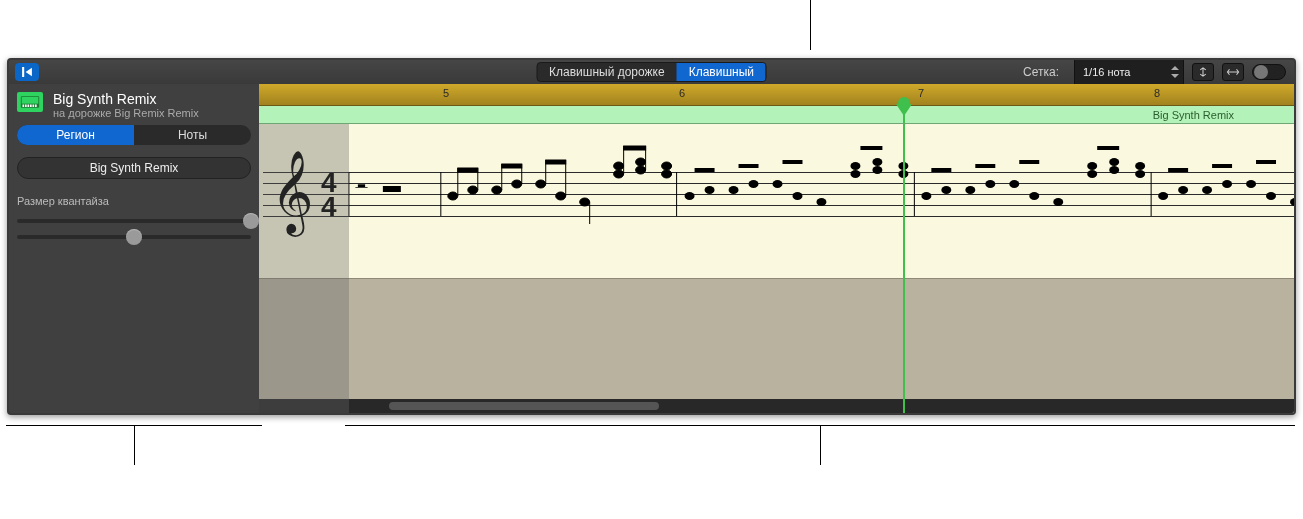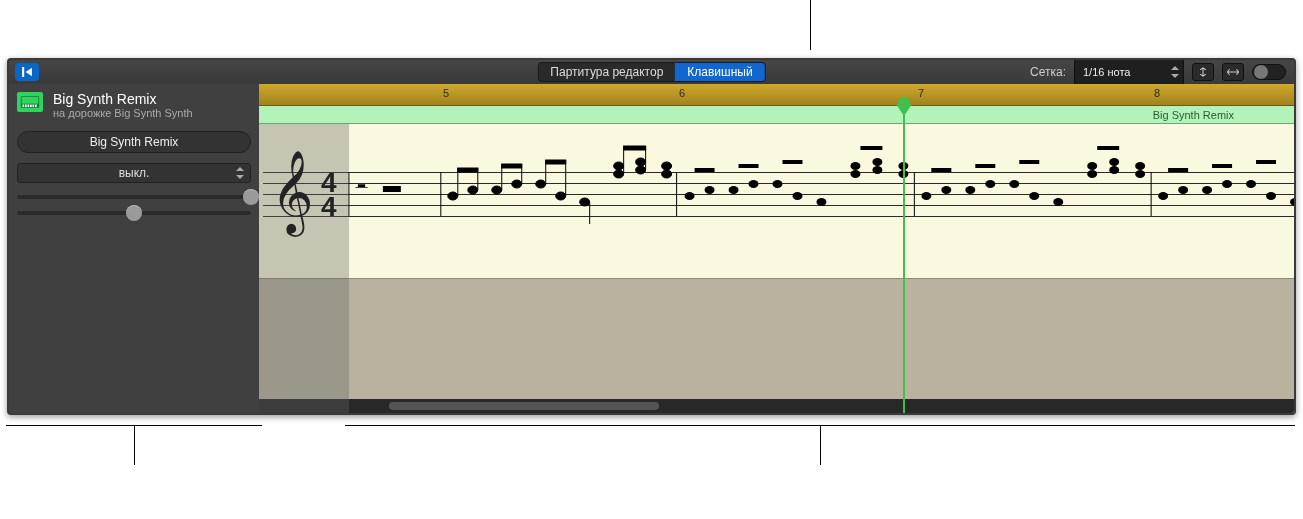--- a/index.html
+++ b/index.html
@@ -34,21 +34,21 @@
     border: none; background: transparent; color: #ddd; font-size: 12px;
     padding: 1px 12px; height: 18px; cursor: pointer;
   }
   .seg button.active { background: #1067d0; color: #fff; }
 
   .grid-group { position: absolute; right: 8px; display: flex; align-items: center; gap: 8px; }
   .grid-label { color: #ccc; font-size: 12px; }
   .grid-select {
     width: 110px; height: 30px; background: #1f1f1f; border: 1px solid #111;
     border-radius: 3px; color: #eee; font-size: 11px; display: flex;
-    align-items: center; justify-content: space-between; padding: 0 4px 0 8px;
+    align-items: center; justify-content: space-between; padding: 0 4px 0 8px; margin-left: 7px;
   }
   .updown { width: 8px; height: 12px; position: relative; }
   .updown::before, .updown::after {
     content: ""; position: absolute; left: 0; width: 0; height: 0;
     border-left: 4px solid transparent; border-right: 4px solid transparent;
   }
   .updown::before { top: 0; border-bottom: 4px solid #aaa; }
   .updown::after  { bottom: 0; border-top: 4px solid #aaa; }
 
   .tool-icon {
@@ -182,21 +182,21 @@
 <div class="app-window">
 
   <div class="toolbar">
     <div class="catch-btn">
       <svg viewBox="0 0 20 20">
           <path d="M3 3h3v14H3zM8 10l9-6v12z"></path>
         </svg>
     </div>
 
     <div class="seg center">
-      <button>Партитура редактор</button>
+      <button>Клавишный дорожке</button>
       <button class="active">Клавишный</button>
     </div>
 
     <div class="grid-group">
       <span class="grid-label">Сетка:</span>
       <div class="grid-select">
         <span>1/16 нота</span>
         <span class="updown"></span>
       </div>
       <div class="tool-icon">
@@ -224,33 +224,34 @@
             <rect x="3" y="11" width="2" height="3" fill="#fff"></rect>
               <rect x="6" y="11" width="2" height="3" fill="#fff"></rect>
             <rect x="9" y="11" width="2" height="3" fill="#fff"></rect>
               <rect x="12" y="11" width="2" height="3" fill="#fff"></rect>
             <rect x="15" y="11" width="2" height="3" fill="#fff"></rect>
               <rect x="18" y="11" width="2" height="3" fill="#fff"></rect>
           </svg>
         </div>
         <div>
           <div class="title">Big Synth Remix</div>
-          <div class="subtitle">на дорожке Big Synth Synth</div>
-        </div>
-      </div>
-
+          <div class="subtitle">на дорожке Big Remix Remix</div>
+        </div>
+      </div>
+
+      <div class="inspect-seg">
+        <button class="active">Регион</button>
+        <button>Ноты</button>
+      </div>
 
       <div class="name-field">
         <span>Big Synth Remix</span>
       </div>
 
-      <div class="select-box">
-        <span>выкл.</span>
-        <span class="updown"></span>
-      </div>
+      <div class="param-label">Размер квантайза</div>
 
       <div class="slider-track">
         <div class="slider-thumb" style="left:100%;"></div>
       </div>
 
       <div class="slider-track">
         <div class="slider-thumb" style="left:50%;"></div>
       </div>
     </div>
 

